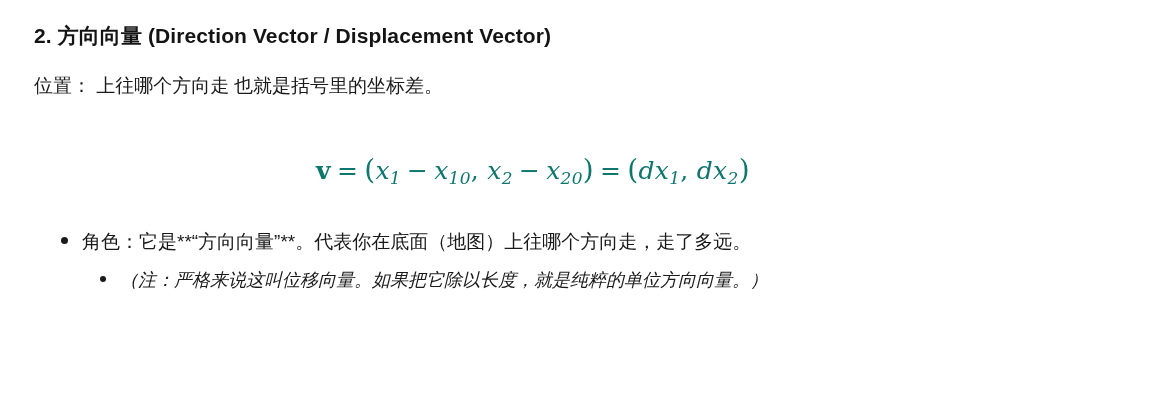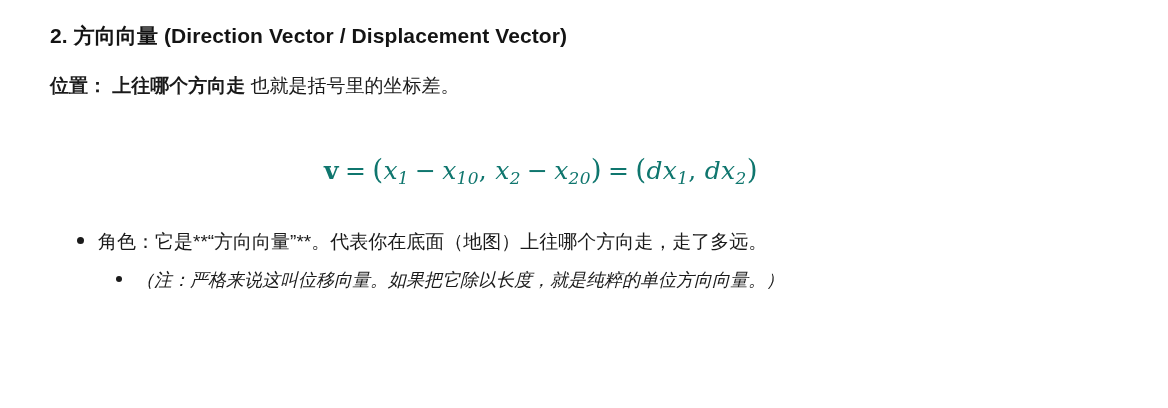--- a/index.html
+++ b/index.html
@@ -8,43 +8,44 @@
     background: #ffffff;
   }
   body {
     width: 1168px;
     height: 408px;
     font-family: "Liberation Sans", sans-serif;
     color: #1a1a1a;
     overflow: hidden;
   }
   .page {
-    padding: 22px 34px 0 50px;
+    padding: 22px 34px 0 34px;
     box-sizing: border-box;
     width: 1066px;
   }
   .heading {
     font-size: 21px;
     font-weight: bold;
     letter-spacing: 0.1px;
     margin: 0 0 22px 0;
     color: #141414;
   }
   .position-line {
     font-size: 19px;
     margin: 0 0 4px 0;
     color: #1a1a1a;
     line-height: 1.5;
   }
   .position-line .lbl,
   .position-line .strong {
-    font-weight: bold;
+    font-weight: normal;
   }
   .position-line .rest {
     font-weight: normal;
+    font-family: Liberation Serif, serif;
   }
   .formula-wrap {
     text-align: center;
     margin: 52px 0 40px 0;
   }
   .formula {
     font-family: "DejaVu Serif", "Liberation Serif", serif;
     font-size: 25px;
     color: #0f766e;
     white-space: nowrap;

